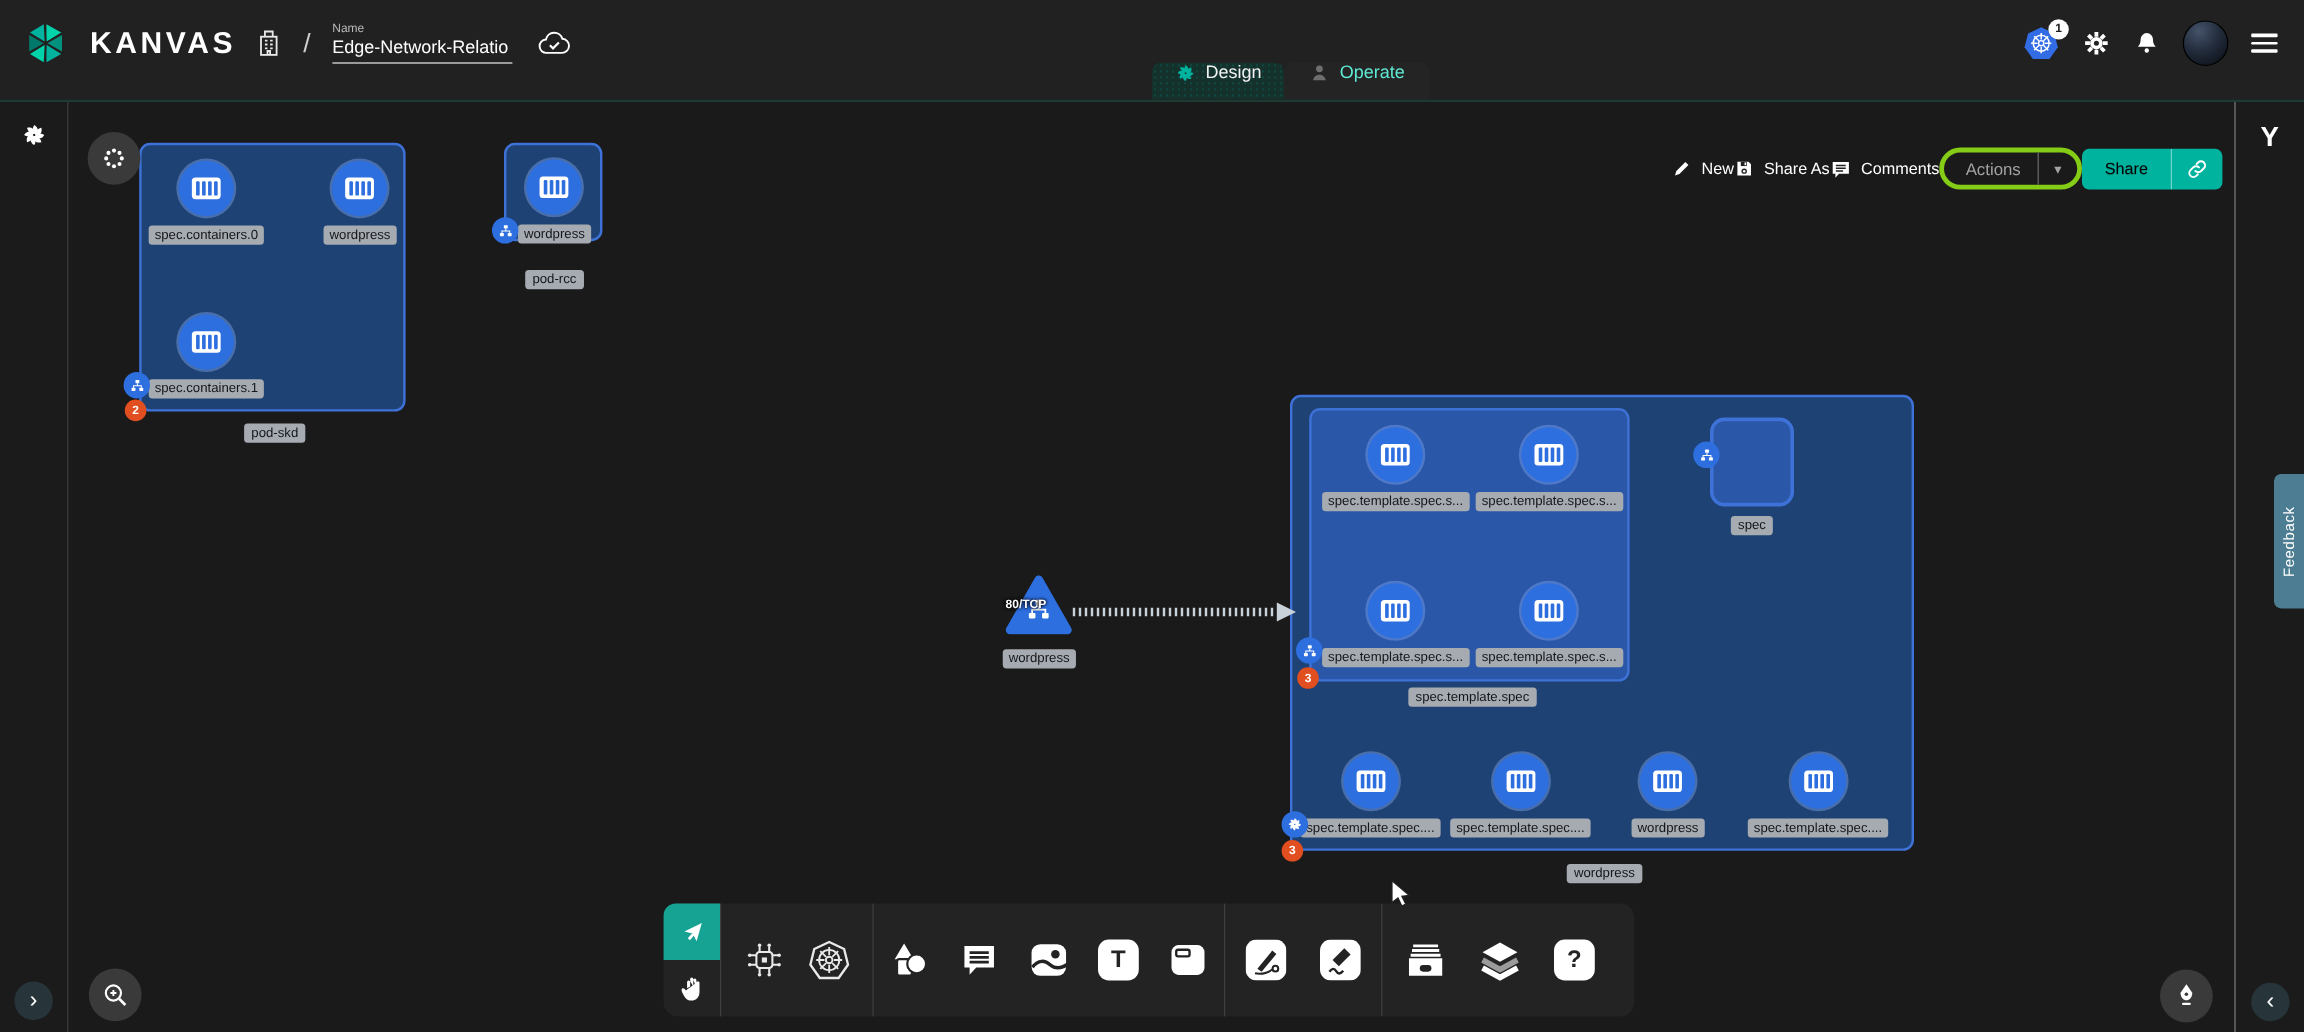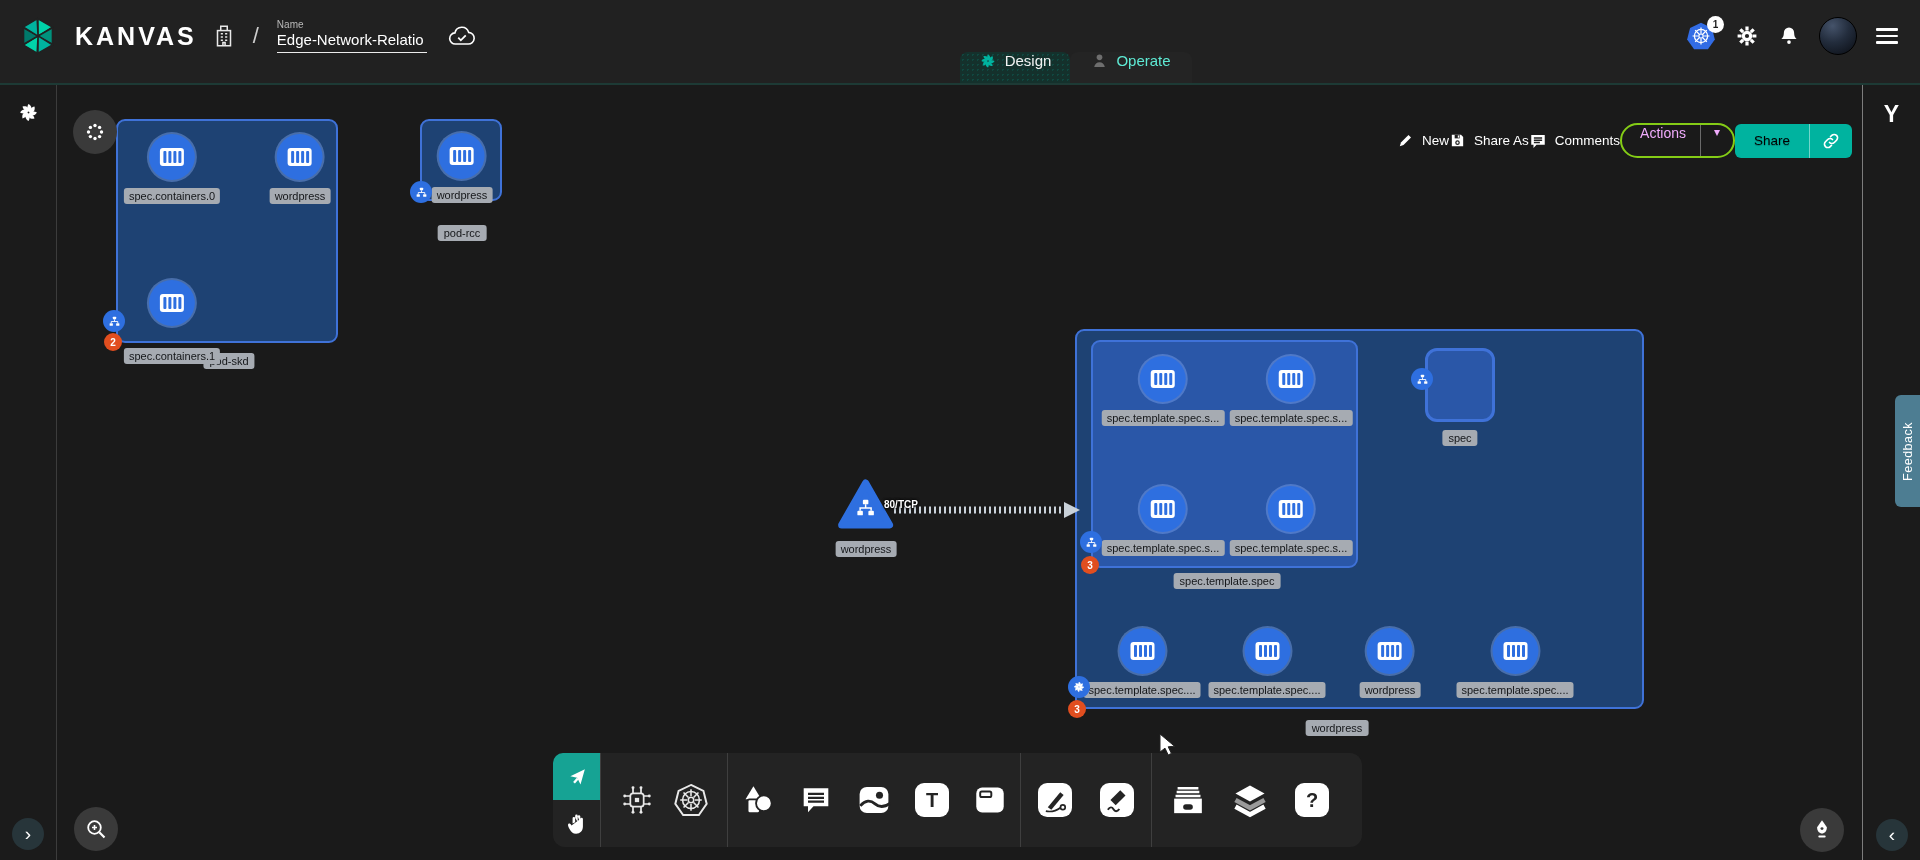--- a/index.html
+++ b/index.html
@@ -53,22 +53,22 @@
                 background:#27353a; color:#fff; display:flex; align-items:center;
                 justify-content:center; font-size:19px; cursor:pointer; }
   .fab { position:absolute; width:44px; height:44px; border-radius:50%; background:#3a3a3a;
          display:flex; align-items:center; justify-content:center; cursor:pointer; z-index:6; }
 
   
   .actionbar { position:absolute; top:38px; right:68px; display:flex; align-items:center;
                z-index:5; }
   .ab-item { display:flex; align-items:center; gap:8px; color:#fff; font-size:13.5px;
              cursor:pointer; }
-  .actions-btn { display:flex; align-items:flex-start; height:35px; border:2px solid #84cc16;
-                 border-radius:18px; color:#f0abfc; font-size:14px; cursor:pointer; }
+  .actions-btn { display:flex; align-items:center; height:35px; border:4px solid #84cc16;
+                 border-radius:18px; color:#a3a3a3; font-size:14px; cursor:pointer; }
   .actions-label { padding:0 14px 0 18px; }
   .actions-div { width:1px; height:100%; background:#6a6a6a; }
   .actions-caret { width:32px; text-align:center; font-size:12px; }
   .share-btn { display:flex; align-items:center; height:34px; border-radius:6px;
                background:#00B39F; color:#000000; overflow:hidden; cursor:pointer; }
   .share-label { padding:0 19px; font-size:13.5px; text-shadow:0 1px 1px rgba(0,0,0,.25); }
   .share-div { width:1px; height:100%; background:rgba(255,255,255,.45); }
   .share-link { width:42px; display:flex; align-items:center; justify-content:center; }
 
   
@@ -335,21 +335,21 @@
         <span class="chip">spec.containers.0</span>
       </div>
       <div class="nodew" style="left:182px;top:13px;">
         <div class="cnode">
             <svg width="26" height="20" viewBox="0 0 26 20">
               <use href="#sym-container"></use>
             </svg>
           </div>
         <span class="chip">wordpress</span>
       </div>
-      <div class="nodew" style="left:54px;top:159px;gap:14px;">
+      <div class="nodew" style="left:54px;top:141px;">
         <div class="cnode">
             <svg width="26" height="20" viewBox="0 0 26 20">
               <use href="#sym-container"></use>
             </svg>
           </div>
         <span class="chip">spec.containers.1</span>
       </div>
       <span class="cicon" style="left:-15px;top:189px;">
         <svg width="13" height="13" viewBox="0 0 24 24">
             <use href="#sym-net"></use>
@@ -382,23 +382,23 @@
         <g style="color:#fff">
             <use href="#sym-net" x="17" y="18" width="22" height="22"></use>
           </g>
       </svg>
       <span class="chip" style="margin-top:12px;">wordpress</span>
     </div>
     <svg style="position:absolute;left:880px;top:410px;z-index:2;" width="205" height="30">
       <line x1="14" y1="15" x2="184" y2="15" stroke="#c9d1d9" stroke-width="7" stroke-dasharray="2 3"></line>
       <polygon points="184,7 200,15 184,23" fill="#c9d1d9"></polygon>
     </svg>
-    <span class="edge-label" style="left:884px;top:414px;">80/TCP</span>
-
-    <div class="group" style="left:1075px;top:244px;width:569px;height:380px;">
+    <span class="edge-label" style="left:838px;top:414px;">80/TCP</span>
+
+    <div class="group" style="left:1075px;top:244px;width:520px;height:380px;">
 
       <div class="group group-inner" style="left:14px;top:9px;width:267px;height:228px;">
         <div class="nodew" style="left:70px;top:14px;">
           <div class="cnode">
               <svg width="26" height="20" viewBox="0 0 26 20">
                 <use href="#sym-container"></use>
               </svg>
             </div>
           <span class="chip">spec.template.spec.s...</span>
         </div>

